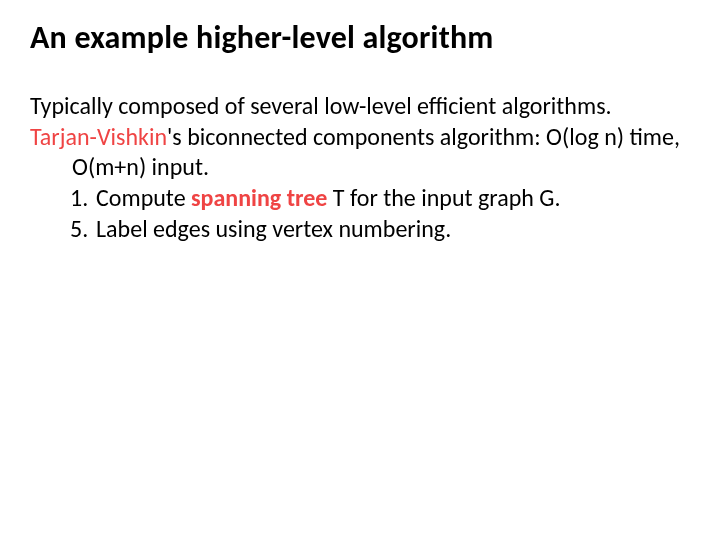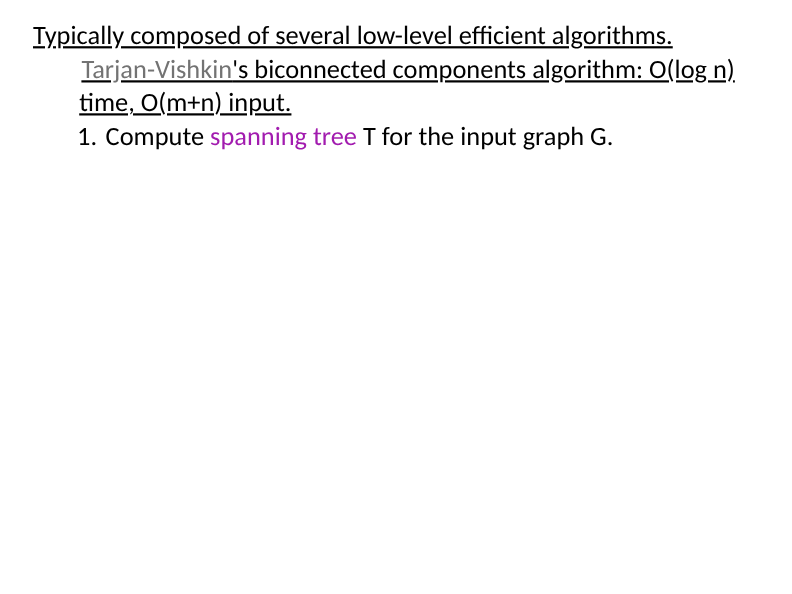--- a/index.html
+++ b/index.html
@@ -22,51 +22,52 @@
     letter-spacing: 0.2px;
   }
   .body {
     font-size: 24px;
     line-height: 1.28;
   }
   .para {
     margin: 0;
     padding-left: 42px;
     text-indent: -42px;
-    text-decoration: underline;
   }
   .list {
     margin: 0;
     padding: 0;
     list-style: none;
   }
   .list li {
     padding-left: 84px;
     text-indent: -44px;
   }
   .num {
     display: inline-block;
     width: 26px;
     text-indent: 0;
   }
-  .accent-blue { color: #a21caf; }
-  .accent-red  { color: #737373; margin-left: 44px; }
+  .accent-blue { color: #ef4444; font-weight: bold; }
+  .accent-red  { color: #ef4444; }
 </style>
 </head>
 <body>
 
 <div class="slide">
 
+  <h1 class="title">An example higher-level algorithm</h1>
 
   <div class="body">
 
     <p class="para">Typically composed of several low-level efficient algorithms.</p>
 
     <p class="para">
       <span class="accent-red">Tarjan-Vishkin</span><span>'s biconnected components algorithm: O(log n) time, O(m+n) input.</span>
     </p>
 
     <ol class="list" id="steps">
         <li><span class="num">1.</span><span>Compute </span><span class="accent-blue">spanning tree</span><span> T for the input graph G.</span></li>
+        <li><span class="num">5.</span><span>Label edges using vertex numbering.</span></li>
       </ol>
 
   </div>
 </div>
 
 </body></html>

